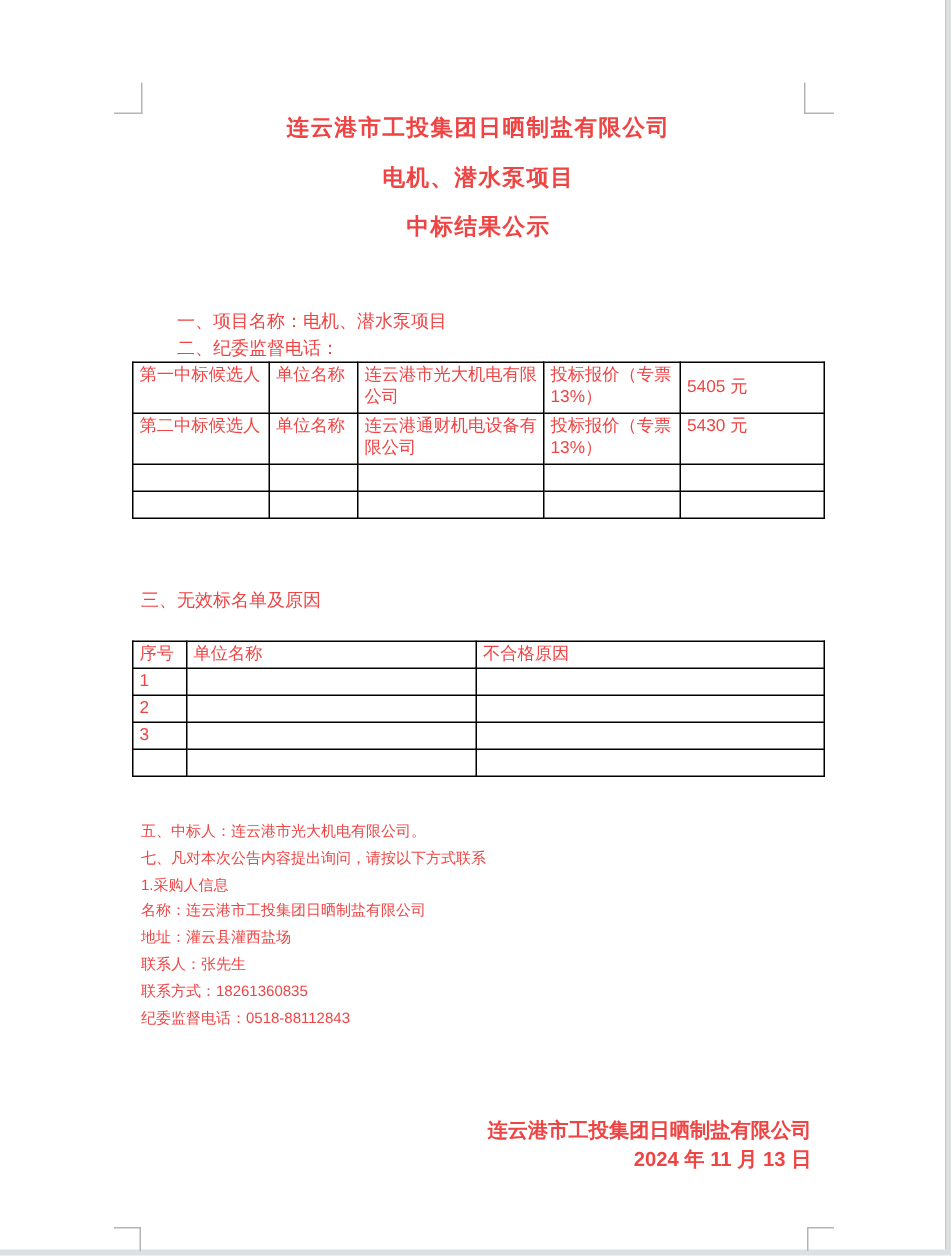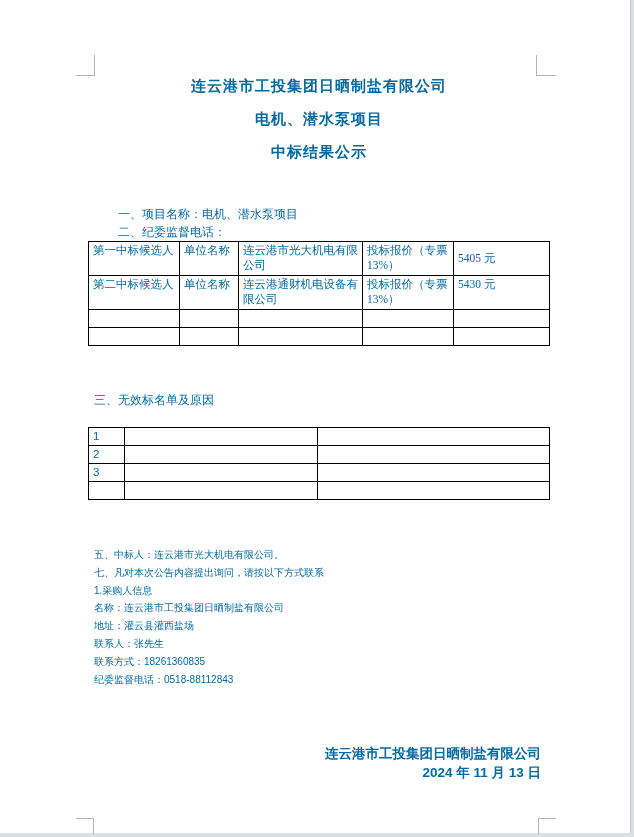--- a/index.html
+++ b/index.html
@@ -1,19 +1,19 @@
 <!DOCTYPE html>
 <html><head>
 <meta charset="utf-8">
 <style>
   html,body { margin:0; padding:0; }
   .page {
     position:relative; width:634px; height:837px;
     background:#dbe1e3; overflow:hidden;
-    font-family:"Liberation Sans","DejaVu Sans",sans-serif; color:#0369a1;
+    font-family:"Liberation Sans","DejaVu Sans",sans-serif; color:#ef4444;
   }
   .sheet {
     position:absolute; left:0; top:0; width:630px; height:833px;
     background:#ffffff; border-right:1px solid #c5c8ca;
   }
   
   .mark { position:absolute; }
   .mark.tl { left:76px;  top:55px;  width:18px; height:20px; border-right:1px solid #b2b5b7; border-bottom:1px solid #b2b5b7; }
   .mark.tr { left:536px; top:55px;  width:19px; height:20px; border-left:1px solid #b2b5b7;  border-bottom:1px solid #b2b5b7; }
   .mark.bl { left:76px;  top:818px; width:17px; height:15px; border-right:1px solid #b2b5b7; border-top:1px solid #b2b5b7; }
@@ -38,21 +38,21 @@
   .doc-table td, .doc-table th {
     border:1px solid #000; padding:1px 4px; vertical-align:top;
     font-weight:normal; text-align:left; line-height:15px;
     overflow:hidden; word-break:break-all;
   }
   table.t1 col.c1{width:91px;}  table.t1 col.c2{width:59px;}
   table.t1 col.c3{width:124px;} table.t1 col.c4{width:91px;}
   table.t1 col.c5{width:96px;}
   table.t2 col.c1{width:36px;}  table.t2 col.c2{width:193px;}
   table.t2 col.c3{width:232px;}
-  tr.r-tall  { height:34px;font-family:Liberation Serif, serif; }
+  tr.r-tall  { height:34px; }
   tr.r-short { height:18px; }
   td.v-mid   { vertical-align:middle; }
 
   .bodyblock { position:absolute; left:94px; top:546px; width:464px; font-size:10px; line-height:17.8px; }
 
   .footer {
     position:absolute; left:94px; top:744px; width:447px;
     text-align:right; font-weight:bold; font-size:13.5px; line-height:19px;
   }
 </style>
@@ -120,20 +120,25 @@
 
     <div class="sec3">三、无效标名单及原因</div>
 
     <table class="doc-table t2">
       <colgroup>
           <col class="c1">
           <col class="c2">
           <col class="c3">
         </colgroup>
       <tbody>
+          <tr class="r-short">
+        <th>序号</th>
+        <th>单位名称</th>
+        <th>不合格原因</th>
+      </tr>
       <tr class="r-short">
         <td>1</td>
         <td></td>
         <td></td>
       </tr>
       <tr class="r-short">
         <td>2</td>
         <td></td>
         <td></td>
       </tr>

